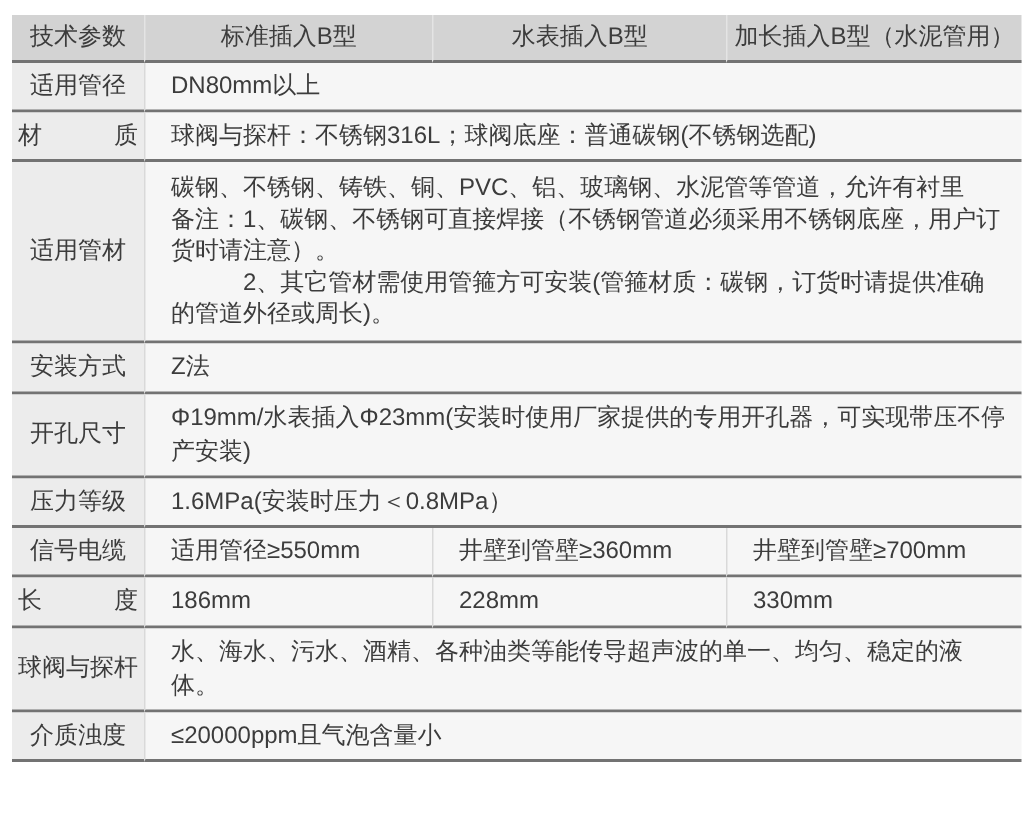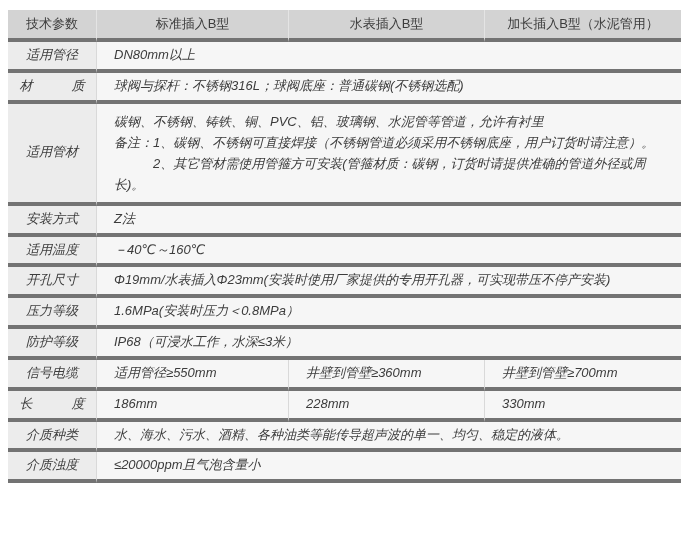--- a/index.html
+++ b/index.html
@@ -14,35 +14,35 @@
     border-collapse: separate;
     border-spacing: 0;
     width: 673px;
     table-layout: fixed;
   }
   col.c0 { width: 88px; }
   col.c1 { width: 192px; }
   col.c2 { width: 196px; }
   col.c3 { width: 197px; }
   th, td {
-    font-size: 13px;
+    font-size: 16px;
     font-weight: normal;
     color: var(--text, #3c3c3c);
     vertical-align: middle;
-    border-bottom: 4px solid #737373;
+    border-bottom: 2px solid #737373;
     line-height: 1.45;
   }
   thead th {
     background: var(--header-bg, #d3d3d3);
     height: 32px;
     text-align: center;
     border-left: 1px solid #e4e4e4;
   }
   thead th:first-child { border-left: none; }
-  tbody td { height: 30px; font-style: italic; }
+  tbody td { height: 30px; }
   tbody td.label {
     background: var(--label-bg, #ececec);
     text-align: center;
     padding: 4px 2px;
   }
   tbody td.val {
     background: var(--cell-bg, #f6f6f6);
     text-align: left;
     padding: 4px 10px 4px 17px;
     border-left: 1px solid var(--divider, #d9d9d9);
@@ -85,49 +85,41 @@
             <div class="line">碳钢、不锈钢、铸铁、铜、PVC、铝、玻璃钢、水泥管等管道，允许有衬里</div>
             <div class="line">备注：1、碳钢、不锈钢可直接焊接（不锈钢管道必须采用不锈钢底座，用户订货时请注意）。</div>
             <div class="line">　　　2、其它管材需使用管箍方可安装(管箍材质：碳钢，订货时请提供准确的管道外径或周长)。</div>
           </td>
         </tr>
         <tr>
           <td class="label">安装方式</td>
           <td colspan="3" class="val">Z法</td>
         </tr>
         <tr>
-          <td class="label">适用温度</td>
-          <td colspan="3" class="val">－40℃～160℃</td>
-        </tr>
-        <tr>
           <td class="label">开孔尺寸</td>
           <td colspan="3" class="val">Φ19mm/水表插入Φ23mm(安装时使用厂家提供的专用开孔器，可实现带压不停产安装)</td>
         </tr>
         <tr>
           <td class="label">压力等级</td>
           <td colspan="3" class="val">1.6MPa(安装时压力＜0.8MPa）</td>
-        </tr>
-        <tr>
-          <td class="label">防护等级</td>
-          <td colspan="3" class="val">IP68（可浸水工作，水深≤3米）</td>
         </tr>
         <tr>
           <td class="label">信号电缆</td>
           <td class="val">适用管径≥550mm</td>
           <td class="val">井壁到管壁≥360mm</td>
           <td class="val">井壁到管壁≥700mm</td>
         </tr>
         <tr>
           <td class="label">长　　　度</td>
           <td class="val">186mm</td>
           <td class="val">228mm</td>
           <td class="val">330mm</td>
         </tr>
         <tr>
-          <td class="label">介质种类</td>
+          <td class="label">球阀与探杆</td>
           <td colspan="3" class="val">水、海水、污水、酒精、各种油类等能传导超声波的单一、均匀、稳定的液体。</td>
         </tr>
         <tr>
           <td class="label">介质浊度</td>
           <td colspan="3" class="val">≤20000ppm且气泡含量小</td>
         </tr>
       </tbody>
   </table>
 </div>
 

